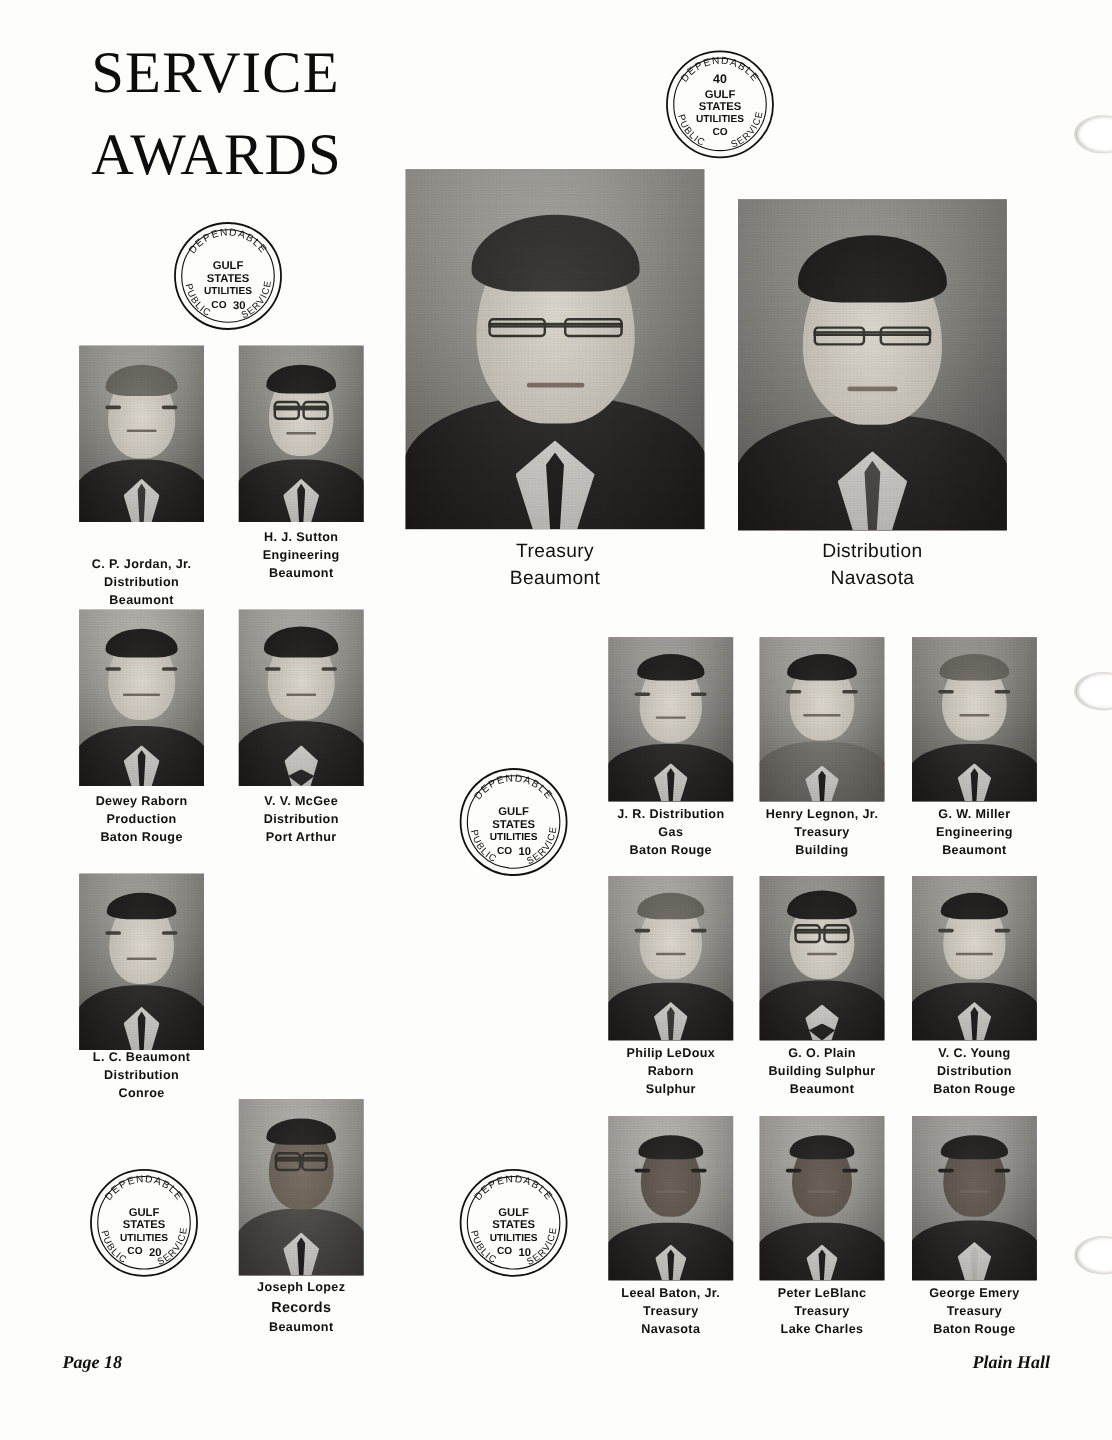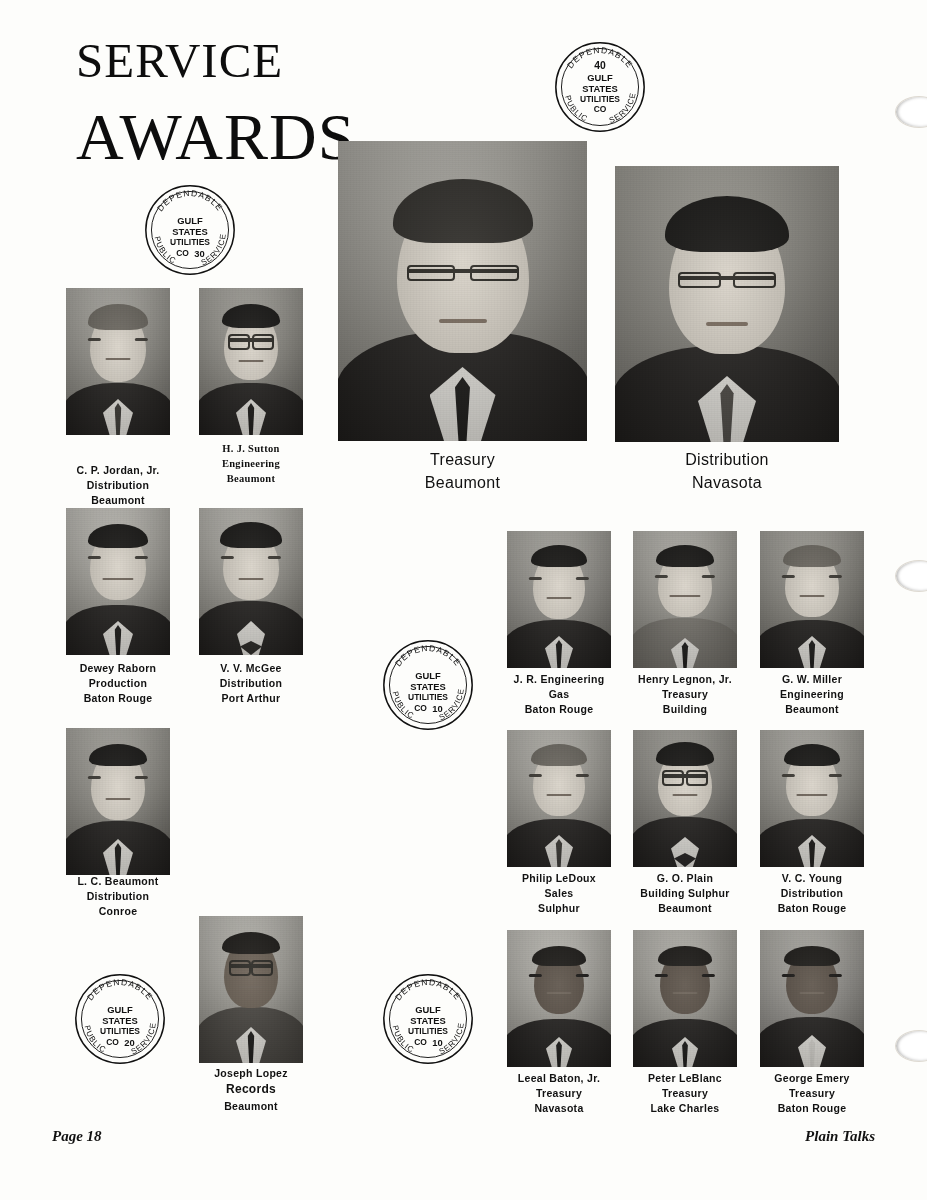--- a/index.html
+++ b/index.html
@@ -29,21 +29,21 @@
     line-height: 1;
   }
   #title-service {
     left: 76px;
     top: 36px;
     font-size: 49px;
   }
   #title-awards {
     left: 76px;
     top: 104px;
-    font-size: 66px;
+    font-size: 49px;
   }
 
   
   .seal {
     position: absolute;
     border-radius: 50%;
   }
   .seal svg { display: block; }
 
   
@@ -403,21 +403,21 @@
       <div class="shirt" style="width:30px; height:36px;"></div>
       <div class="tie" style="width:15px; height:32px;"></div>
       <div class="head" style="width:54px; height:70px; top:22px;"></div>
       <div class="hair dark" style="width:58px; height:24px; top:16px;"></div>
       <div class="glasses" style="top:50px; width:46px;"></div>
       <div class="mouth" style="top:72px;"></div>
       <div class="vign"></div>
         <div class="grain"></div>
     </div>
   </div>
-  <div class="caption cap-sm" style="left:189px; top:441px; width:124px;font-family:Liberation Serif, serif;">
+  <div class="caption cap-sm" style="left:189px; top:441px; width:124px;">
     <span class="nm">H. J. Sutton</span>
     <span class="ln">Engineering</span>
     <span class="ln">Beaumont</span>
   </div>
 
   <div class="photo" style="left:66px; top:508px; width:104px; height:147px;">
     <div class="ph-inner">
       <div class="pbg" style="background:linear-gradient(160deg,#cfcdc6 0%,#a3a19a 50%,#78766f 100%);"></div>
       <div class="suit" style="width:112px; height:50px;"></div>
       <div class="shirt" style="width:30px; height:34px;"></div>
@@ -516,21 +516,21 @@
       <div class="eyes" style="top:46px;">
           <span></span>
           <span></span>
         </div>
       <div class="mouth" style="top:66px;"></div>
       <div class="vign"></div>
         <div class="grain"></div>
     </div>
   </div>
   <div class="caption cap-sm" style="left:490px; top:672px; width:138px;">
-    <span class="nm">J. R. Engineering</span>
+    <span class="nm">J. R. Distribution</span>
     <span class="ln">Gas</span>
     <span class="ln">Baton Rouge</span>
   </div>
 
   <div class="photo" style="left:633px; top:531px; width:104px; height:137px;">
     <div class="ph-inner">
       <div class="pbg" style="background:linear-gradient(160deg,#c2c0b9 0%,#9a9891 50%,#706e68 100%);"></div>
       <div class="suit" style="width:112px; height:50px; background:#77746d;"></div>
       <div class="shirt" style="width:28px; height:30px;"></div>
       <div class="tie" style="width:14px; height:26px;"></div>
@@ -586,21 +586,21 @@
           <span></span>
           <span></span>
         </div>
       <div class="mouth" style="top:64px;"></div>
       <div class="vign"></div>
         <div class="grain"></div>
     </div>
   </div>
   <div class="caption cap-sm" style="left:490px; top:871px; width:138px;">
     <span class="nm">Philip LeDoux</span>
-    <span class="ln">Sales</span>
+    <span class="ln">Raborn</span>
     <span class="ln">Sulphur</span>
   </div>
 
   <div class="photo" style="left:633px; top:730px; width:104px; height:137px;">
     <div class="ph-inner">
       <div class="pbg" style="background:linear-gradient(160deg,#aeaca5 0%,#86847e 50%,#5c5a55 100%);"></div>
       <div class="suit" style="width:112px; height:50px;"></div>
       <div class="shirt" style="width:28px; height:30px;"></div>
       <div class="tie" style="width:22px; height:14px; clip-path:polygon(0 40%,50% 0,100% 40%,50% 100%); background:#232120;"></div>
       <div class="head" style="width:54px; height:66px; top:20px;"></div>
@@ -703,15 +703,15 @@
         <div class="grain"></div>
     </div>
   </div>
   <div class="caption cap-sm" style="left:743px; top:1071px; width:138px;">
     <span class="nm">George Emery</span>
     <span class="ln">Treasury</span>
     <span class="ln">Baton Rouge</span>
   </div>
 
   <div class="footer-text" id="page-num">Page 18</div>
-  <div class="footer-text" id="pub-name">Plain Talks</div>
+  <div class="footer-text" id="pub-name">Plain Hall</div>
 
 </div>
 
 </body></html>

